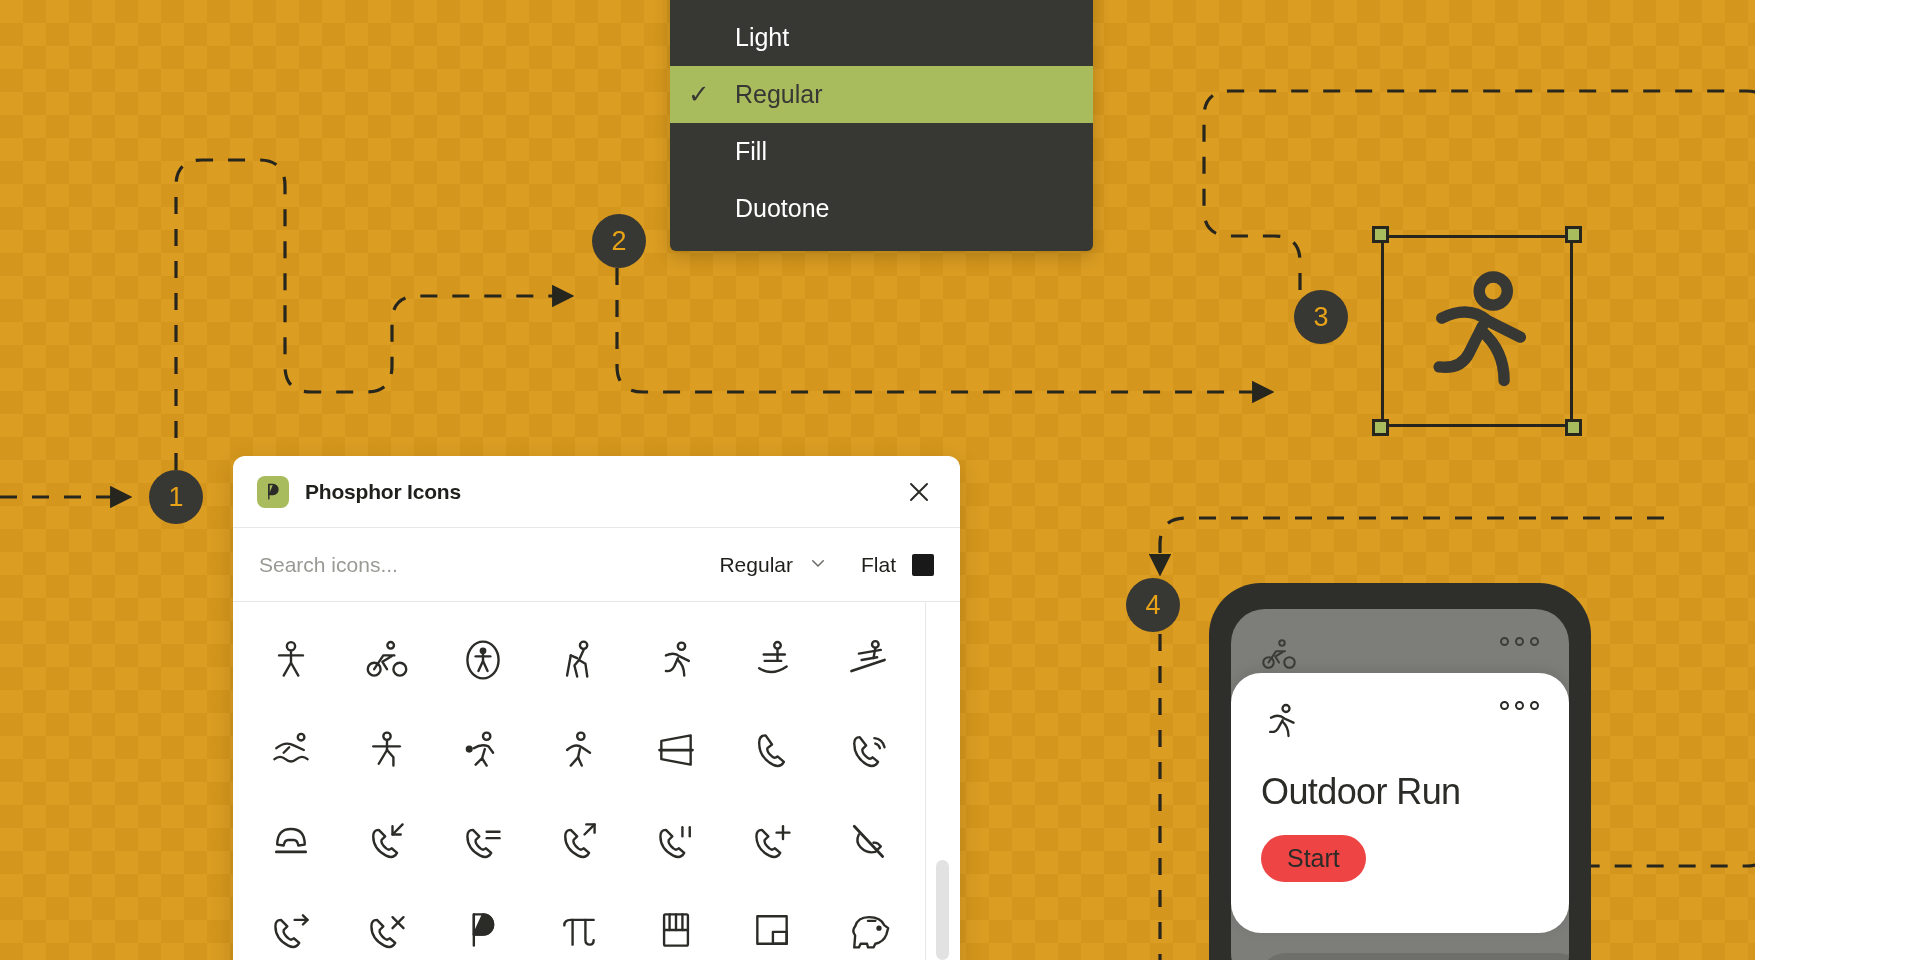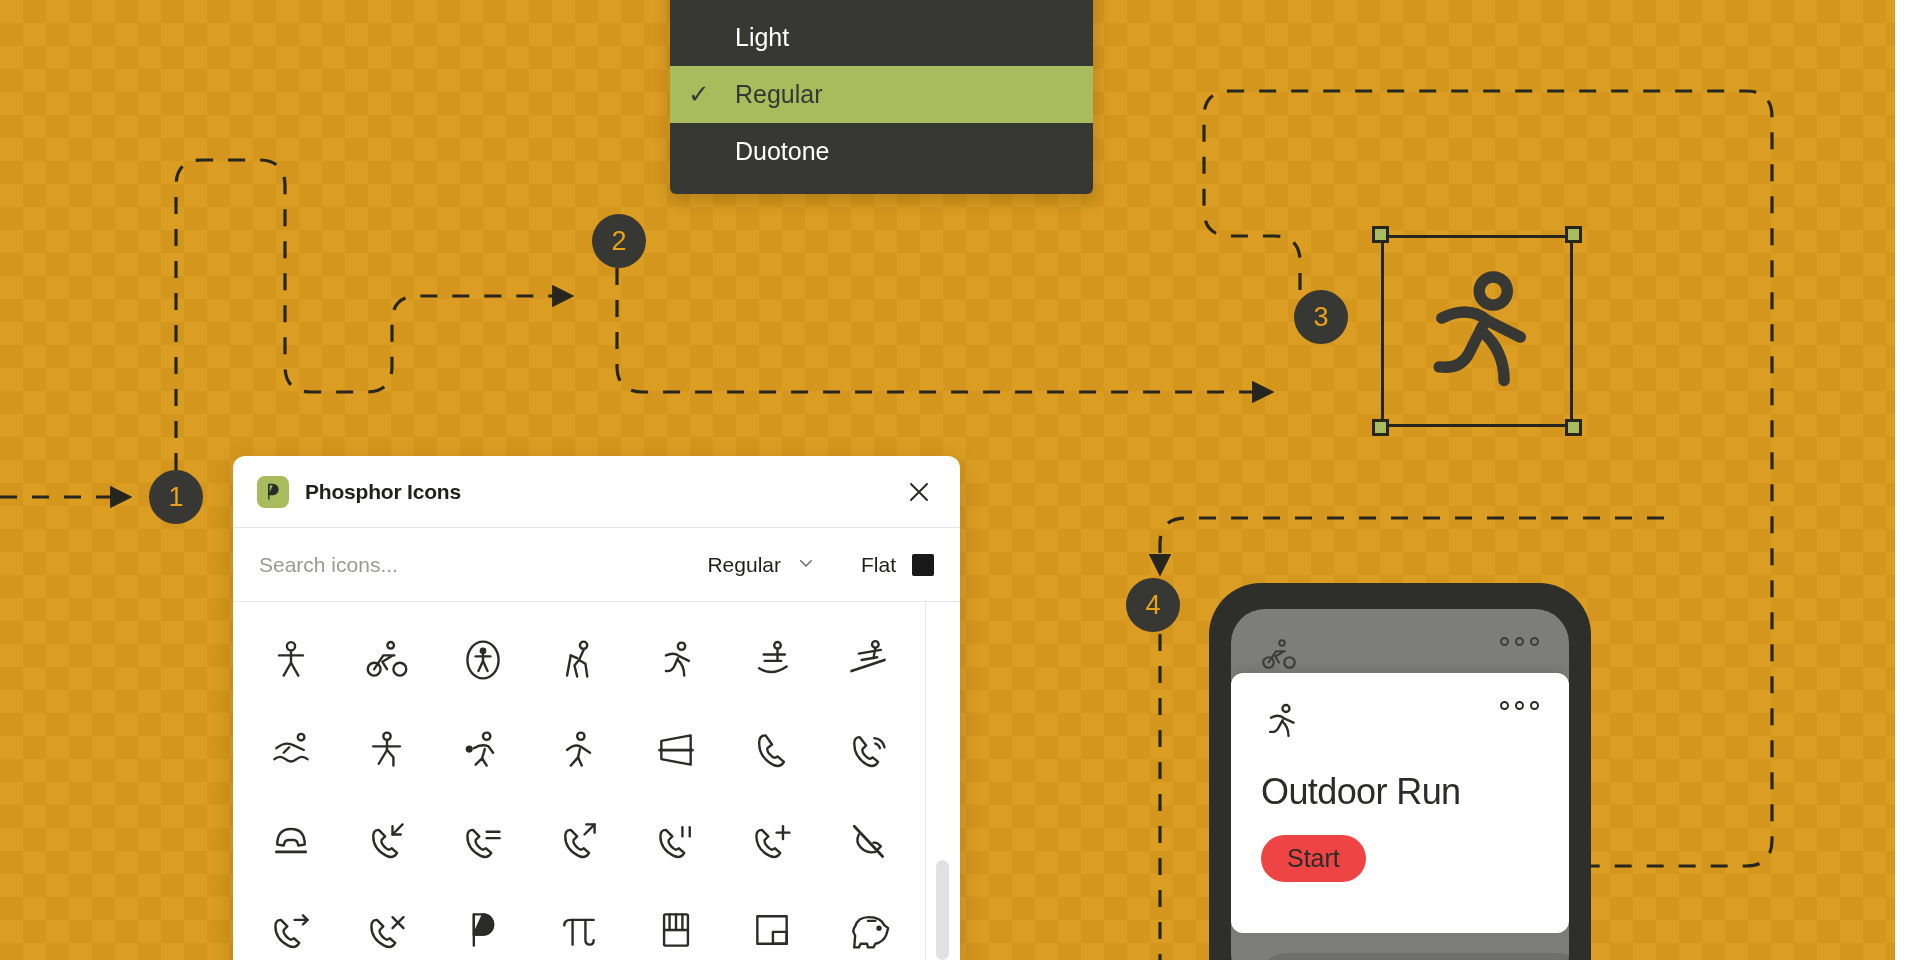--- a/index.html
+++ b/index.html
@@ -3,21 +3,21 @@
 <meta charset="utf-8">
 <style>
   html, body {
     margin: 0; padding: 0;
     width: 1920px; height: 960px;
     overflow: hidden;
     font-family: "Liberation Sans", sans-serif;
   }
   #stage {
     position: relative;
-    width: 1895px; height: 960px;
+    width: 1755px; height: 960px;
     background-color: #DB9D22;
     background-image:
       linear-gradient(45deg, #D4961C 25%, transparent 25%, transparent 75%, #D4961C 75%),
       linear-gradient(45deg, #D4961C 25%, transparent 25%, transparent 75%, #D4961C 75%);
     background-size: 46px 46px;
     background-position: 0 0, 23px 23px;
     overflow: hidden;
   }
 
   
@@ -116,21 +116,20 @@
     display: flex; align-items: center; justify-content: center;
     cursor: pointer;
   }
 
   #panel-toolbar {
     height: 74px;
     display: flex; align-items: center;
     padding: 0 26px 0 24px;
     box-sizing: border-box;
     border-bottom: 1px solid #E7E7E7;
-    gap: 12px;
   }
   #search-input {
     flex: 1 1 auto;
     border: none; outline: none;
     font-size: 21px;
     color: #1F1F1C;
     font-family: "Liberation Sans", sans-serif;
     background: transparent;
   }
   #search-input::placeholder { color: #9A9A95; }
@@ -233,21 +232,21 @@
     position: relative;
     width: 100%; height: 100%;
     background: #7D7D7A;
     border-radius: 34px;
     overflow: hidden;
   }
   .phone-card {
     position: absolute;
     left: 0; width: 100%;
     box-sizing: border-box;
-    border-radius: 12px;
+    border-radius: 30px;
   }
   #card-back {
     top: 0;
     height: 120px;
     background: transparent;
     padding: 28px 30px 0 30px;
     display: flex; align-items: flex-start; justify-content: space-between;
   }
   #card-front {
     top: 64px;
@@ -323,20 +322,24 @@
       
       
     </div>
     <div class="dd-item">
       <span class="dd-check">✓</span>
       <span class="dd-label">Light</span>
     </div>
     <div class="dd-item selected">
       <span class="dd-check">✓</span>
       <span class="dd-label">Regular</span>
+    </div>
+    <div class="dd-item">
+      <span class="dd-check">✓</span>
+      <span class="dd-label">Fill</span>
     </div>
     <div class="dd-item">
       <span class="dd-check">✓</span>
       <span class="dd-label">Duotone</span>
     </div>
   </div>
 
   <div class="step-badge" id="step-1">
     <span>1</span>
   </div>

